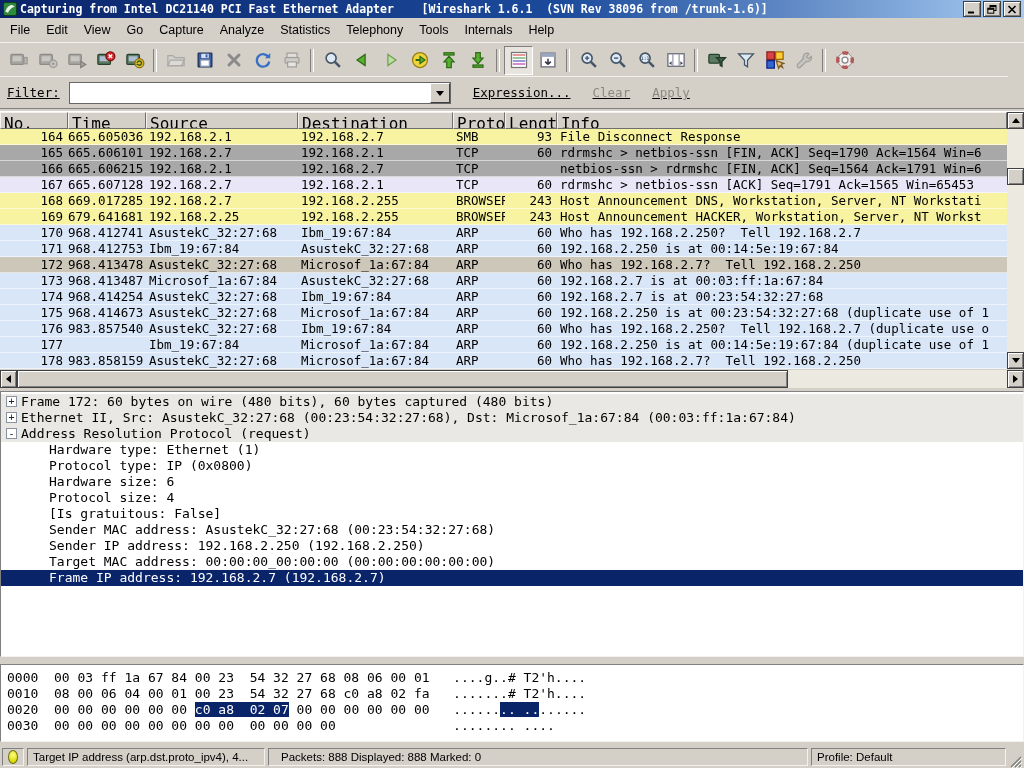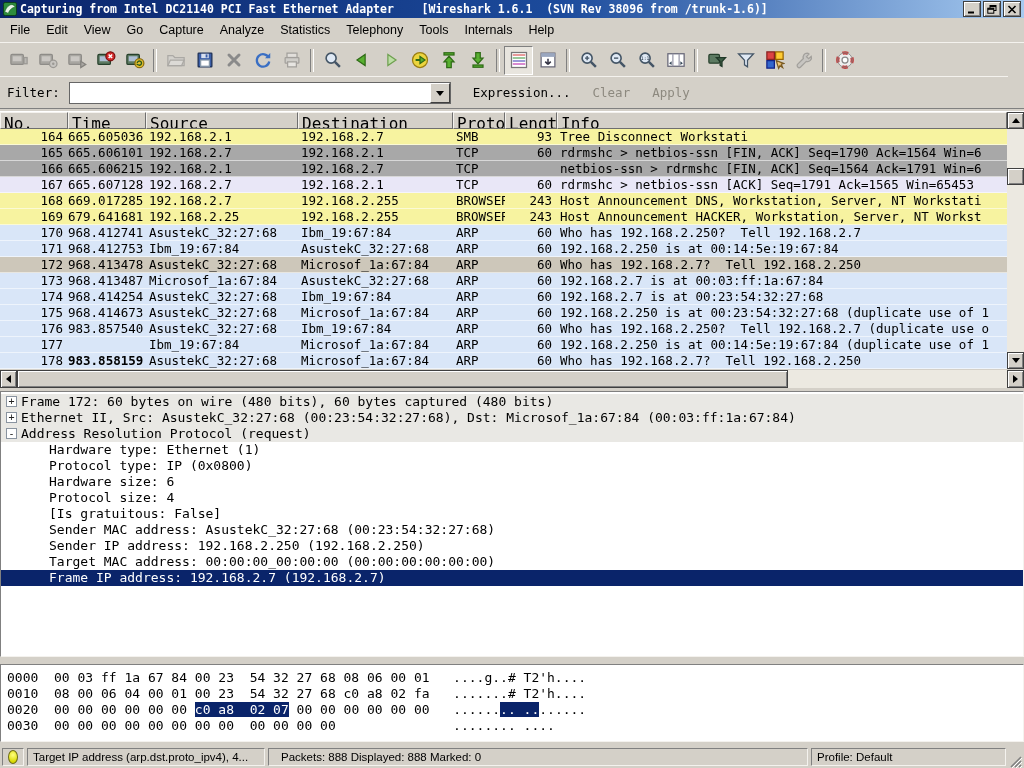--- a/index.html
+++ b/index.html
@@ -19,21 +19,21 @@
   
   .toolbar{position:absolute;top:42px;left:0;right:0;height:34px;border-top:1px solid #f4f2ee;
     display:flex;align-items:center;padding-left:4px;}
   .tb-btn{width:27px;height:27px;display:flex;align-items:center;justify-content:center;border:1px solid transparent;}
   .tb-btn.pressed{border-color:#808080 #fff #fff #808080;background:#e8e5de;}
   .tb-btn.disabled{filter:grayscale(1) opacity(.45);}
   .ticon{display:flex;}
   .tb-sep{width:2px;height:23px;margin:0 4px;border-left:1px solid #808080;border-right:1px solid #fff;}
   
   .filterbar{position:absolute;top:76px;left:0;right:16px;height:31px;border-top:1px solid #f4f2ee;
-    display:flex;align-items:center;font-size:12.5px;}
+    display:flex;align-items:center;font-size:12.5px;text-decoration:underline;}
   .filter-label{margin:0 9px 0 7px;}
   .combo{width:382px;height:22px;background:#fff;border:1px solid #666;display:flex;box-sizing:border-box;}
   .combo input{flex:1;border:none;outline:none;font:12.5px "DejaVu Sans Mono",monospace;padding:0 3px;background:#fff;}
   .combo-btn{width:18px;background:#d4d0c8;border:1px solid;border-color:#fff #404040 #404040 #fff;
     display:flex;align-items:center;justify-content:center;}
   .tri-down{width:0;height:0;border:4px solid transparent;border-top:5px solid #000;margin-top:5px;}
   .flat-btn{margin-left:22px;}
   .flat-btn.disabled{color:#8d897f;}
   .groove{position:absolute;top:108px;left:0;right:0;height:2px;border-top:1px solid #808080;border-bottom:1px solid #fff;}
   
@@ -399,21 +399,21 @@
       <div class="th" style="width: 450px;">Info</div>
     </div>
   <div class="plist-rows">
       <div class="tr c-yellow">
         <span class="td r" style="width: 68px;">164</span>
         <span class="td r" style="width: 78px;">665.605036</span>
         <span class="td" style="width: 152px;">192.168.2.1</span>
         <span class="td" style="width: 155px;">192.168.2.7</span>
         <span class="td" style="width: 52px;">SMB</span>
         <span class="td r" style="width: 52px;">93</span>
-        <span class="td" style="width: 450px;">Tree Disconnect Workstati</span>
+        <span class="td" style="width: 450px;">File Disconnect Response</span>
       </div>
       <div class="tr c-gray">
         <span class="td r" style="width: 68px;">165</span>
         <span class="td r" style="width: 78px;">665.606101</span>
         <span class="td" style="width: 152px;">192.168.2.7</span>
         <span class="td" style="width: 155px;">192.168.2.1</span>
         <span class="td" style="width: 52px;">TCP</span>
         <span class="td r" style="width: 52px;">60</span>
         <span class="td" style="width: 450px;">rdrmshc &gt; netbios-ssn [FIN, ACK] Seq=1790 Ack=1564 Win=6</span>
       </div>
@@ -520,21 +520,21 @@
         <span class="td r" style="width: 68px;">177</span>
         <span class="td r" style="width: 78px; margin-top: 14px;">983.857553</span>
         <span class="td" style="width: 152px;">Ibm_19:67:84</span>
         <span class="td" style="width: 155px;">Microsof_1a:67:84</span>
         <span class="td" style="width: 52px;">ARP</span>
         <span class="td r" style="width: 52px;">60</span>
         <span class="td" style="width: 450px;">192.168.2.250 is at 00:14:5e:19:67:84 (duplicate use of 1</span>
       </div>
       <div class="tr c-blue">
         <span class="td r" style="width: 68px;">178</span>
-        <span class="td r" style="width: 78px; font-weight: bold;">983.858159</span>
+        <span class="td r" style="width: 78px;">983.858159</span>
         <span class="td" style="width: 152px;">AsustekC_32:27:68</span>
         <span class="td" style="width: 155px;">Microsof_1a:67:84</span>
         <span class="td" style="width: 52px;">ARP</span>
         <span class="td r" style="width: 52px;">60</span>
         <span class="td" style="width: 450px;">Who has 192.168.2.7?  Tell 192.168.2.250</span>
       </div>
     </div>
 
   <div class="vscroll">
     <span class="sbtn" style="top:0;left:0;width:17px;height:17px;">

